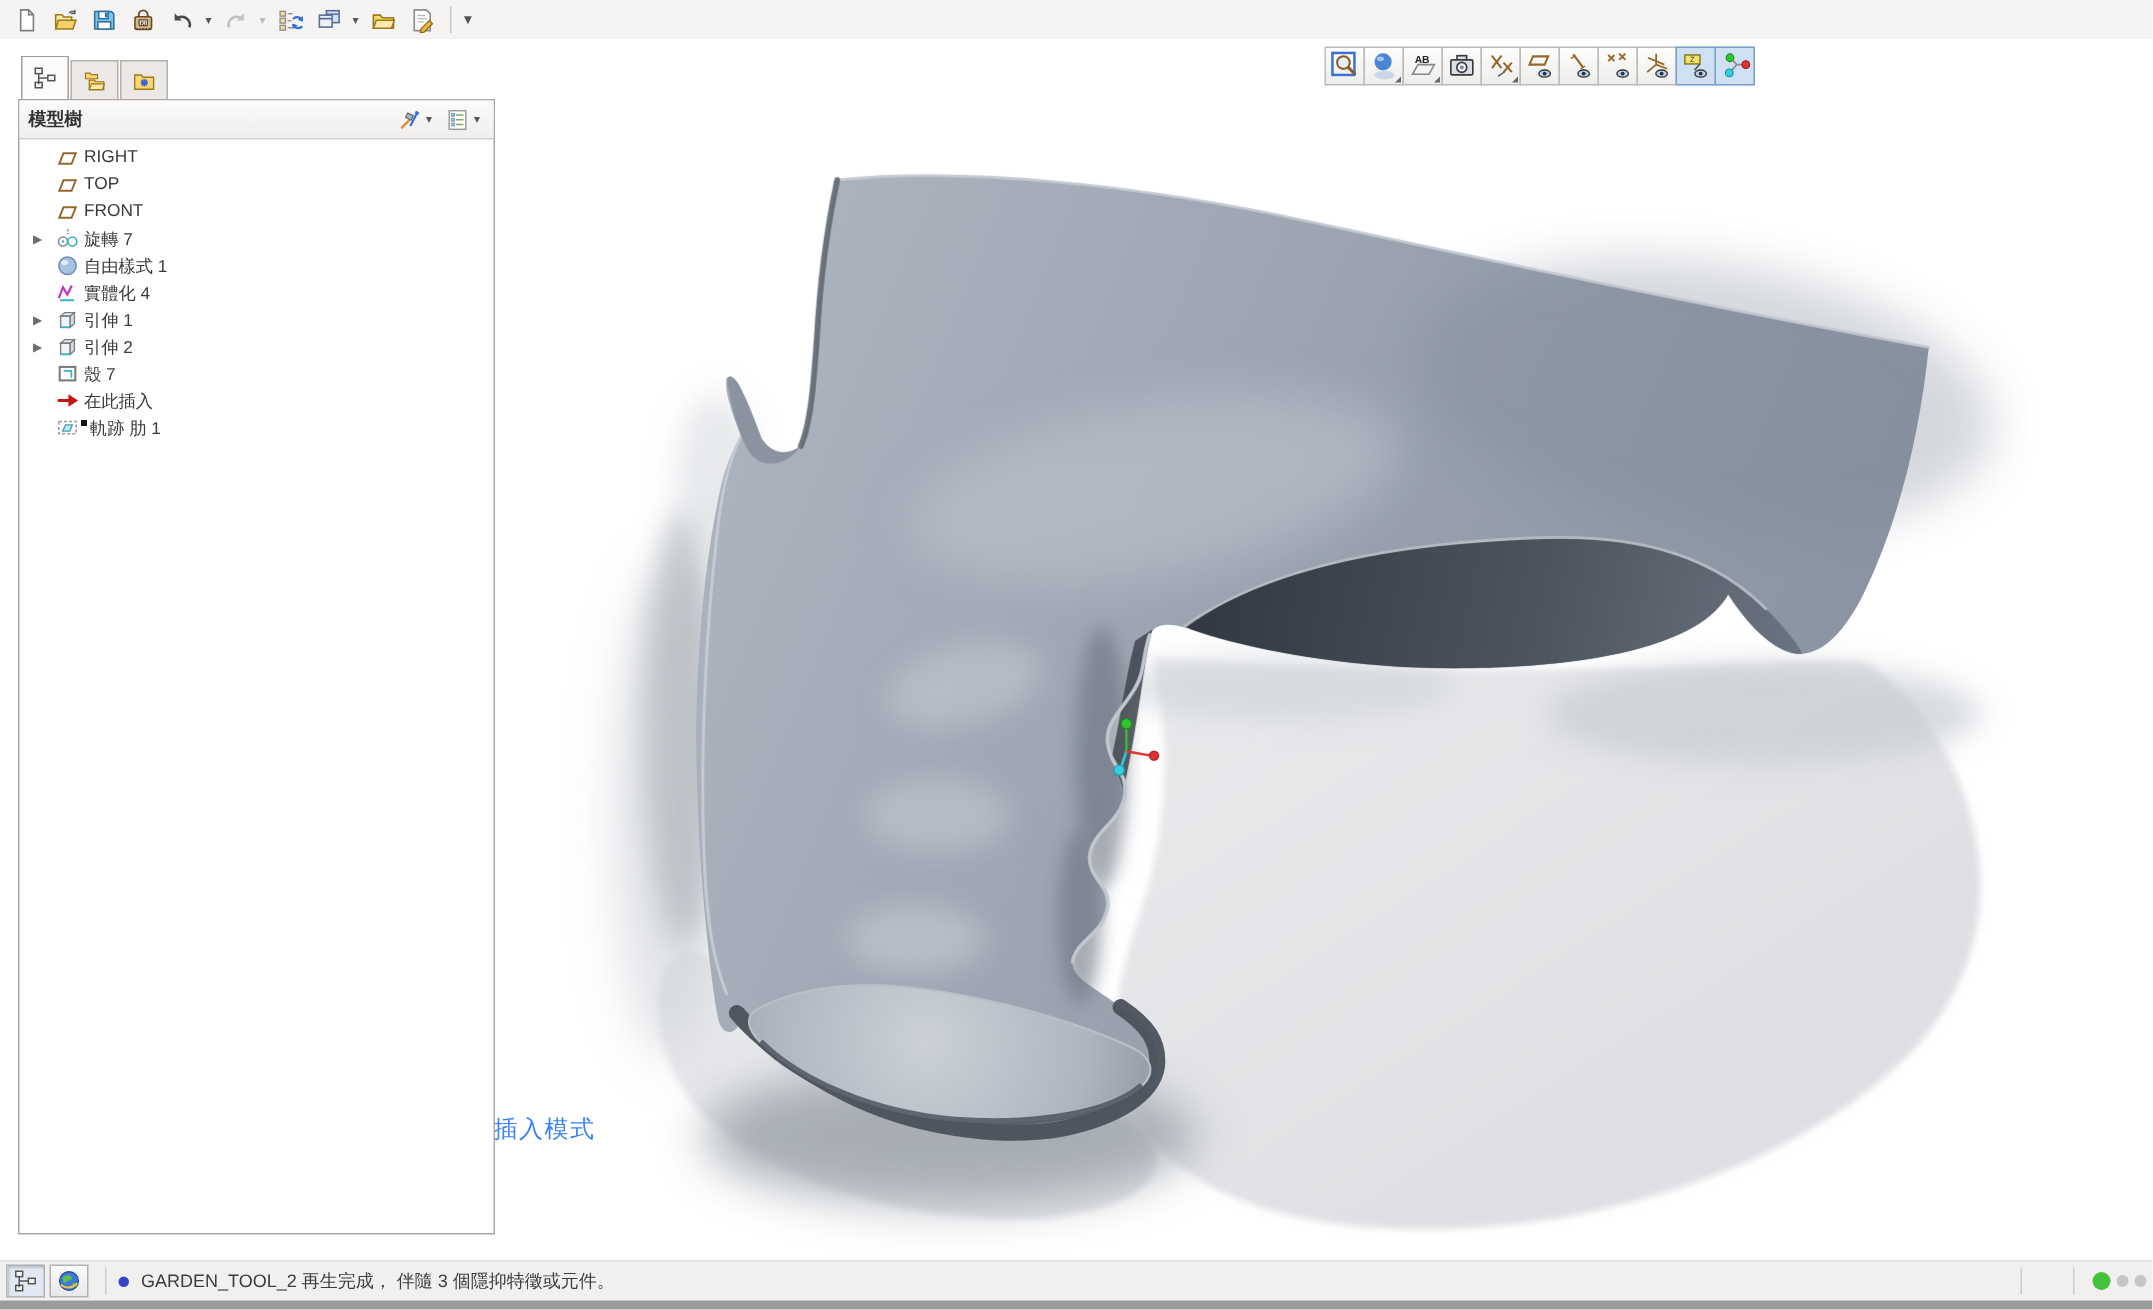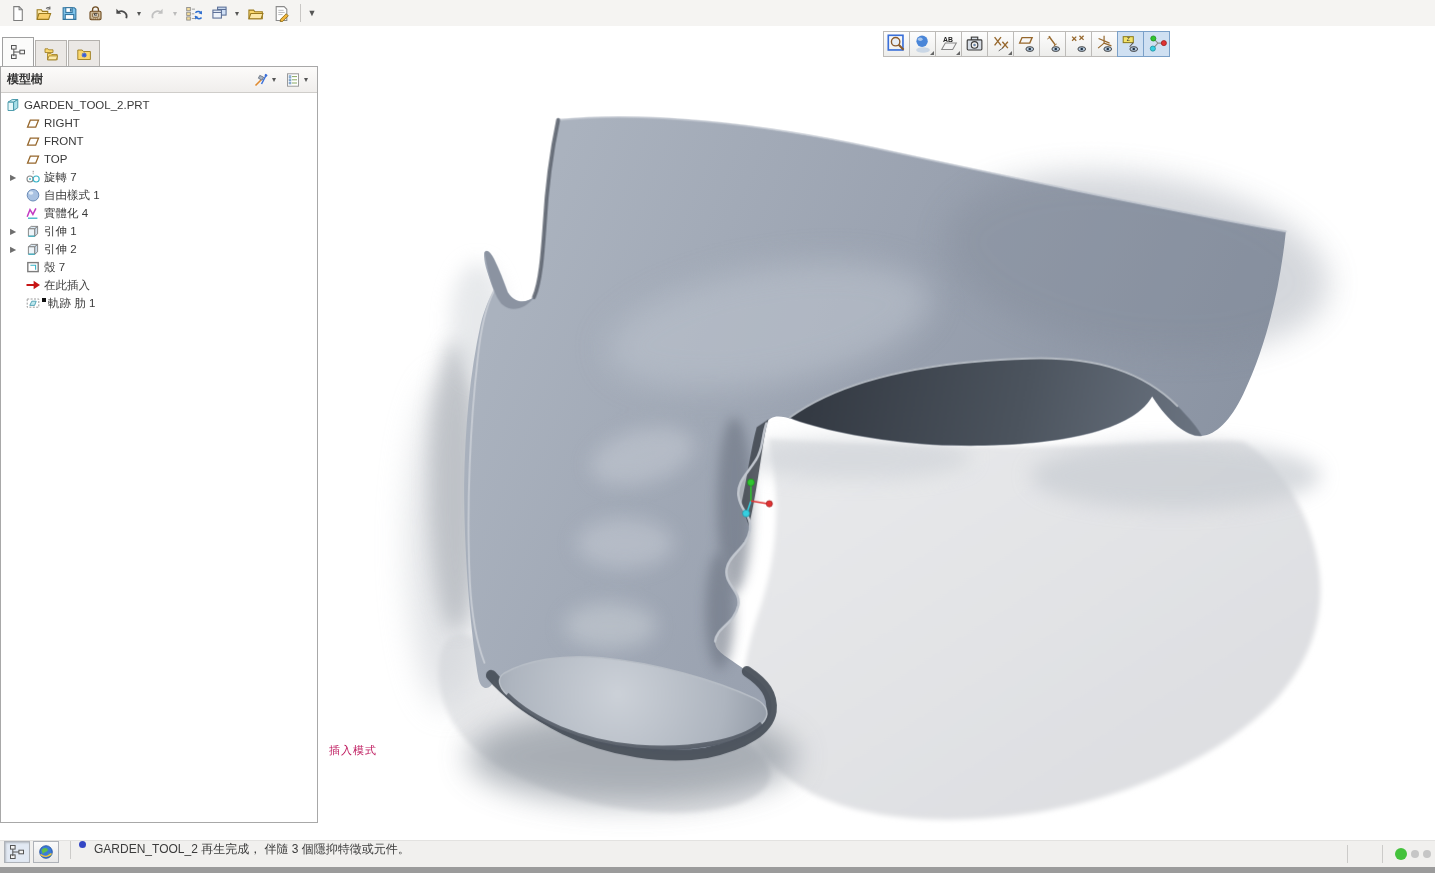--- a/index.html
+++ b/index.html
@@ -12,21 +12,21 @@
        display:flex;align-items:center;padding-left:4px;}
   .qbtn{width:24px;height:24px;border:none;background:transparent;padding:2px;margin:0 1px;
         display:flex;align-items:center;justify-content:center;cursor:default;}
   .qbtn svg{width:17px;height:17px;}
   .qbtn.disabled{opacity:.9;}
   .dd{font-size:8px;color:#555;width:10px;text-align:center;align-self:center;}
   .dd.disabled{color:#bbb;}
   .vsep{width:1px;height:18px;background:#c9c7c5;margin:0 6px;}
 
   
-  .navigator{position:absolute;left:0;top:38px;width:318px;height:785px;z-index:5;}
+  .navigator{position:absolute;left:0;top:38px;width:318px;height:785px;z-index:5;padding-left:12px;}
   .nav-tabs{display:flex;height:28px;align-items:flex-end;padding-left:2px;}
   .tab{width:30px;height:25px;background:#ebe8e5;border:1px solid #b5b2ae;border-bottom:none;
        display:flex;align-items:center;justify-content:center;margin-right:1px;}
   .tab svg{width:16px;height:16px;}
   .tab.active{background:#fbfbfa;height:28px;border-color:#a0a0a0;}
   .nav-box{background:#fff;border:1px solid #a8a8a8;height:755px;display:flex;flex-direction:column;}
   .nav-header{height:25px;background:linear-gradient(#fcfbfa,#f0eeec);border-bottom:1px solid #cfcdca;
        display:flex;align-items:center;padding:0 6px;}
   .nav-title{font-size:12px;font-weight:bold;color:#333;flex:0 0 auto;}
   .nav-spacer{flex:1;}
@@ -36,34 +36,34 @@
   .trow{display:flex;align-items:center;height:18px;font-size:11.5px;color:#3a3a3a;padding-left:4px;
         white-space:nowrap;}
   .trow .arr{width:15px;font-size:8px;color:#6e6e6e;text-align:left;padding-left:5px;flex:0 0 auto;}
   .trow .arr.empty{visibility:hidden;}
   .trow svg{width:16px;height:16px;flex:0 0 auto;margin-right:3px;}
   .trow .sq{width:4px;height:4px;background:#111;margin:-6px 2px 0 -2px;flex:0 0 auto;}
 
   
   .viewport{position:absolute;left:0;top:26px;right:0;height:814px;background:#fff;}
   .viewport svg.canvas{position:absolute;left:0;top:0;}
-  .insert-mode{position:absolute;left:329px;top:717px;font-size:11px;color:#be185d;letter-spacing:1px;}
+  .insert-mode{position:absolute;left:329px;top:717px;font-size:16px;color:#3b82f6;letter-spacing:1px;}
 
   
   .gfx{position:absolute;left:884px;top:5px;display:flex;z-index:6;}
   .gbtn{width:27px;height:26px;border:1px solid #bdbbb8;margin-left:-1px;position:relative;
         background:linear-gradient(#fdfdfd,#ededeb);display:flex;align-items:center;justify-content:center;padding:0;}
   .gbtn svg{width:22px;height:22px;}
   .gbtn.active{background:#cfe0f2;border-color:#7aa0c8;z-index:2;}
   .gbtn .corner{position:absolute;right:1px;bottom:1px;width:0;height:0;
         border-left:4px solid transparent;border-bottom:4px solid #666;}
 
   
   .statusbar{position:absolute;left:0;bottom:0;right:0;height:33px;}
-  .sb-row{height:26px;background:#f1f0ee;border-top:1px solid #e3e2e0;display:flex;padding:0 4px;}
+  .sb-row{height:26px;background:#f1f0ee;border-top:1px solid #e3e2e0;display:flex;align-items:center;padding:0 4px;}
   .sb-strip{height:7px;background:#9b9b9b;}
   .sbtn{width:26px;height:22px;border:1px solid #aeb2b8;background:linear-gradient(#fafafa,#e8e8e8);
         display:flex;align-items:center;justify-content:center;margin-right:3px;padding:0;}
   .sbtn.pressed{background:#e2e9f3;box-shadow:inset 1px 1px 2px rgba(0,0,0,.2);}
   .sbtn svg{width:16px;height:16px;}
   .sb-sep{width:1px;height:18px;background:#cccbc9;margin:0 8px;}
   .sb-bullet{width:7px;height:7px;border-radius:50%;background:#3346c4;margin-right:8px;flex:0 0 auto;}
   .sb-msg{font-size:12px;color:#3c3c3c;}
   .sb-right{margin-left:auto;display:flex;align-items:center;}
   .dot{border-radius:50%;margin-left:4px;}
@@ -409,47 +409,39 @@
                 <rect x="4.2" y="7" width="1.6" height="1.6" fill="none" stroke="#7aa0c8"></rect>
                 <rect x="4.2" y="10.2" width="1.6" height="1.6" fill="none" stroke="#7aa0c8"></rect>
                 <path d="M7 4.6h5M7 7.8h5M7 11h5" stroke="#88a860" stroke-width="1"></path>
               </svg>
             </span>
             <span class="dd">▾</span>
           </span>
       </div>
       <div class="tree" id="tree">
           <div class="trow">
-            <svg viewBox="0 0 16 16">
-              <path d="M3 5.2l4.2-2.7h5.6L8.6 5.2z" fill="#c8ecf2" stroke="#3e93a5" stroke-width="0.9"></path>
-              <path d="M3 5.2h5.6v8.3H3z" fill="#e6f7fa" stroke="#3e93a5" stroke-width="0.9"></path>
-              <path d="M8.6 5.2l4.2-2.7v8.3l-4.2 2.7z" fill="#a9dfe9" stroke="#3e93a5" stroke-width="0.9"></path>
-            </svg>
-            <span>GARDEN_TOOL_2.PRT</span>
-          </div>
-          <div class="trow">
             <span class="arr empty">▶</span>
             <svg viewBox="0 0 16 16">
               <path d="M2.5 12.2l2.8-7h8.2l-2.8 7z" fill="none" stroke="#96672c" stroke-width="1.3"></path>
             </svg>
             <span>RIGHT</span>
           </div>
           <div class="trow">
             <span class="arr empty">▶</span>
             <svg viewBox="0 0 16 16">
               <path d="M2.5 12.2l2.8-7h8.2l-2.8 7z" fill="none" stroke="#96672c" stroke-width="1.3"></path>
             </svg>
+            <span>TOP</span>
+          </div>
+          <div class="trow">
+            <span class="arr empty">▶</span>
+            <svg viewBox="0 0 16 16">
+              <path d="M2.5 12.2l2.8-7h8.2l-2.8 7z" fill="none" stroke="#96672c" stroke-width="1.3"></path>
+            </svg>
             <span>FRONT</span>
-          </div>
-          <div class="trow">
-            <span class="arr empty">▶</span>
-            <svg viewBox="0 0 16 16">
-              <path d="M2.5 12.2l2.8-7h8.2l-2.8 7z" fill="none" stroke="#96672c" stroke-width="1.3"></path>
-            </svg>
-            <span>TOP</span>
           </div>
           <div class="trow">
             <span class="arr">▶</span>
             <svg viewBox="0 0 16 16">
               <path d="M8.2 1.8v3.4" stroke="#8a8a8a" stroke-width="1" stroke-dasharray="1.6 1"></path>
               <circle cx="5" cy="10" r="3" fill="none" stroke="#8a8a8a" stroke-width="1.1"></circle>
               <circle cx="11.2" cy="10" r="3" fill="none" stroke="#38b2c6" stroke-width="1.1"></circle>
               <circle cx="5" cy="10" r="0.9" fill="#38b2c6"></circle>
             </svg>
             <span>旋轉 7</span>

